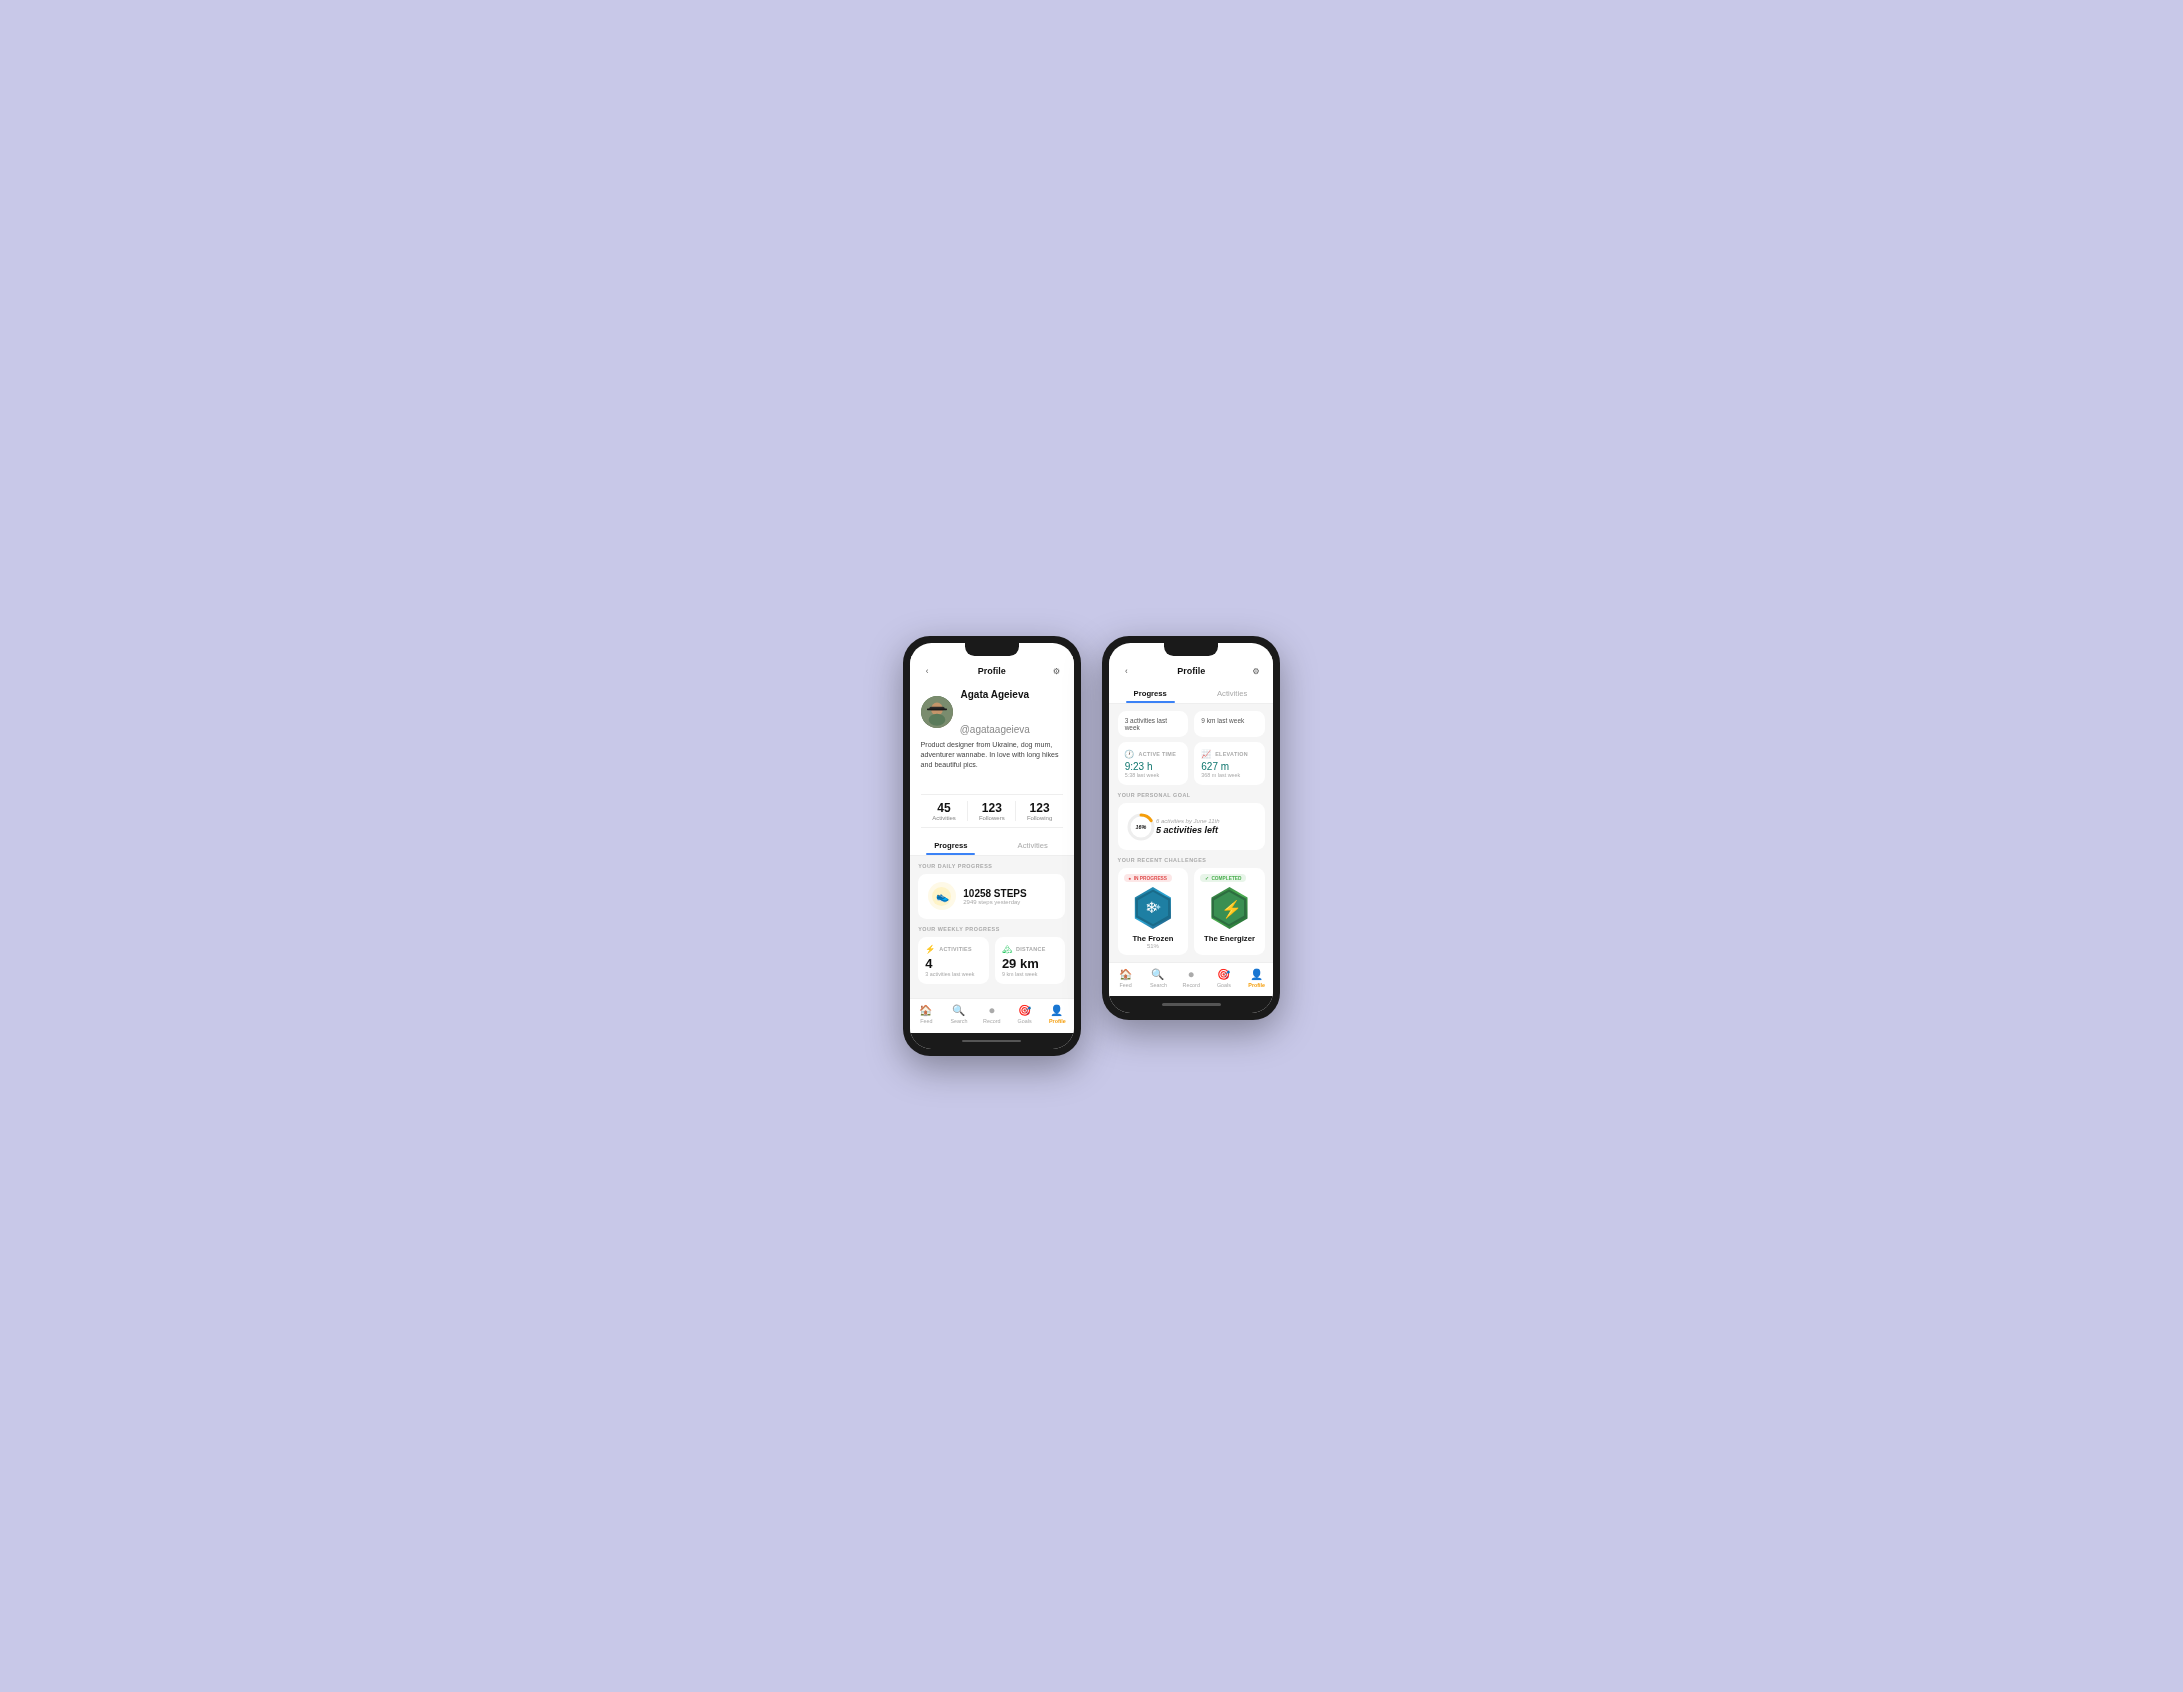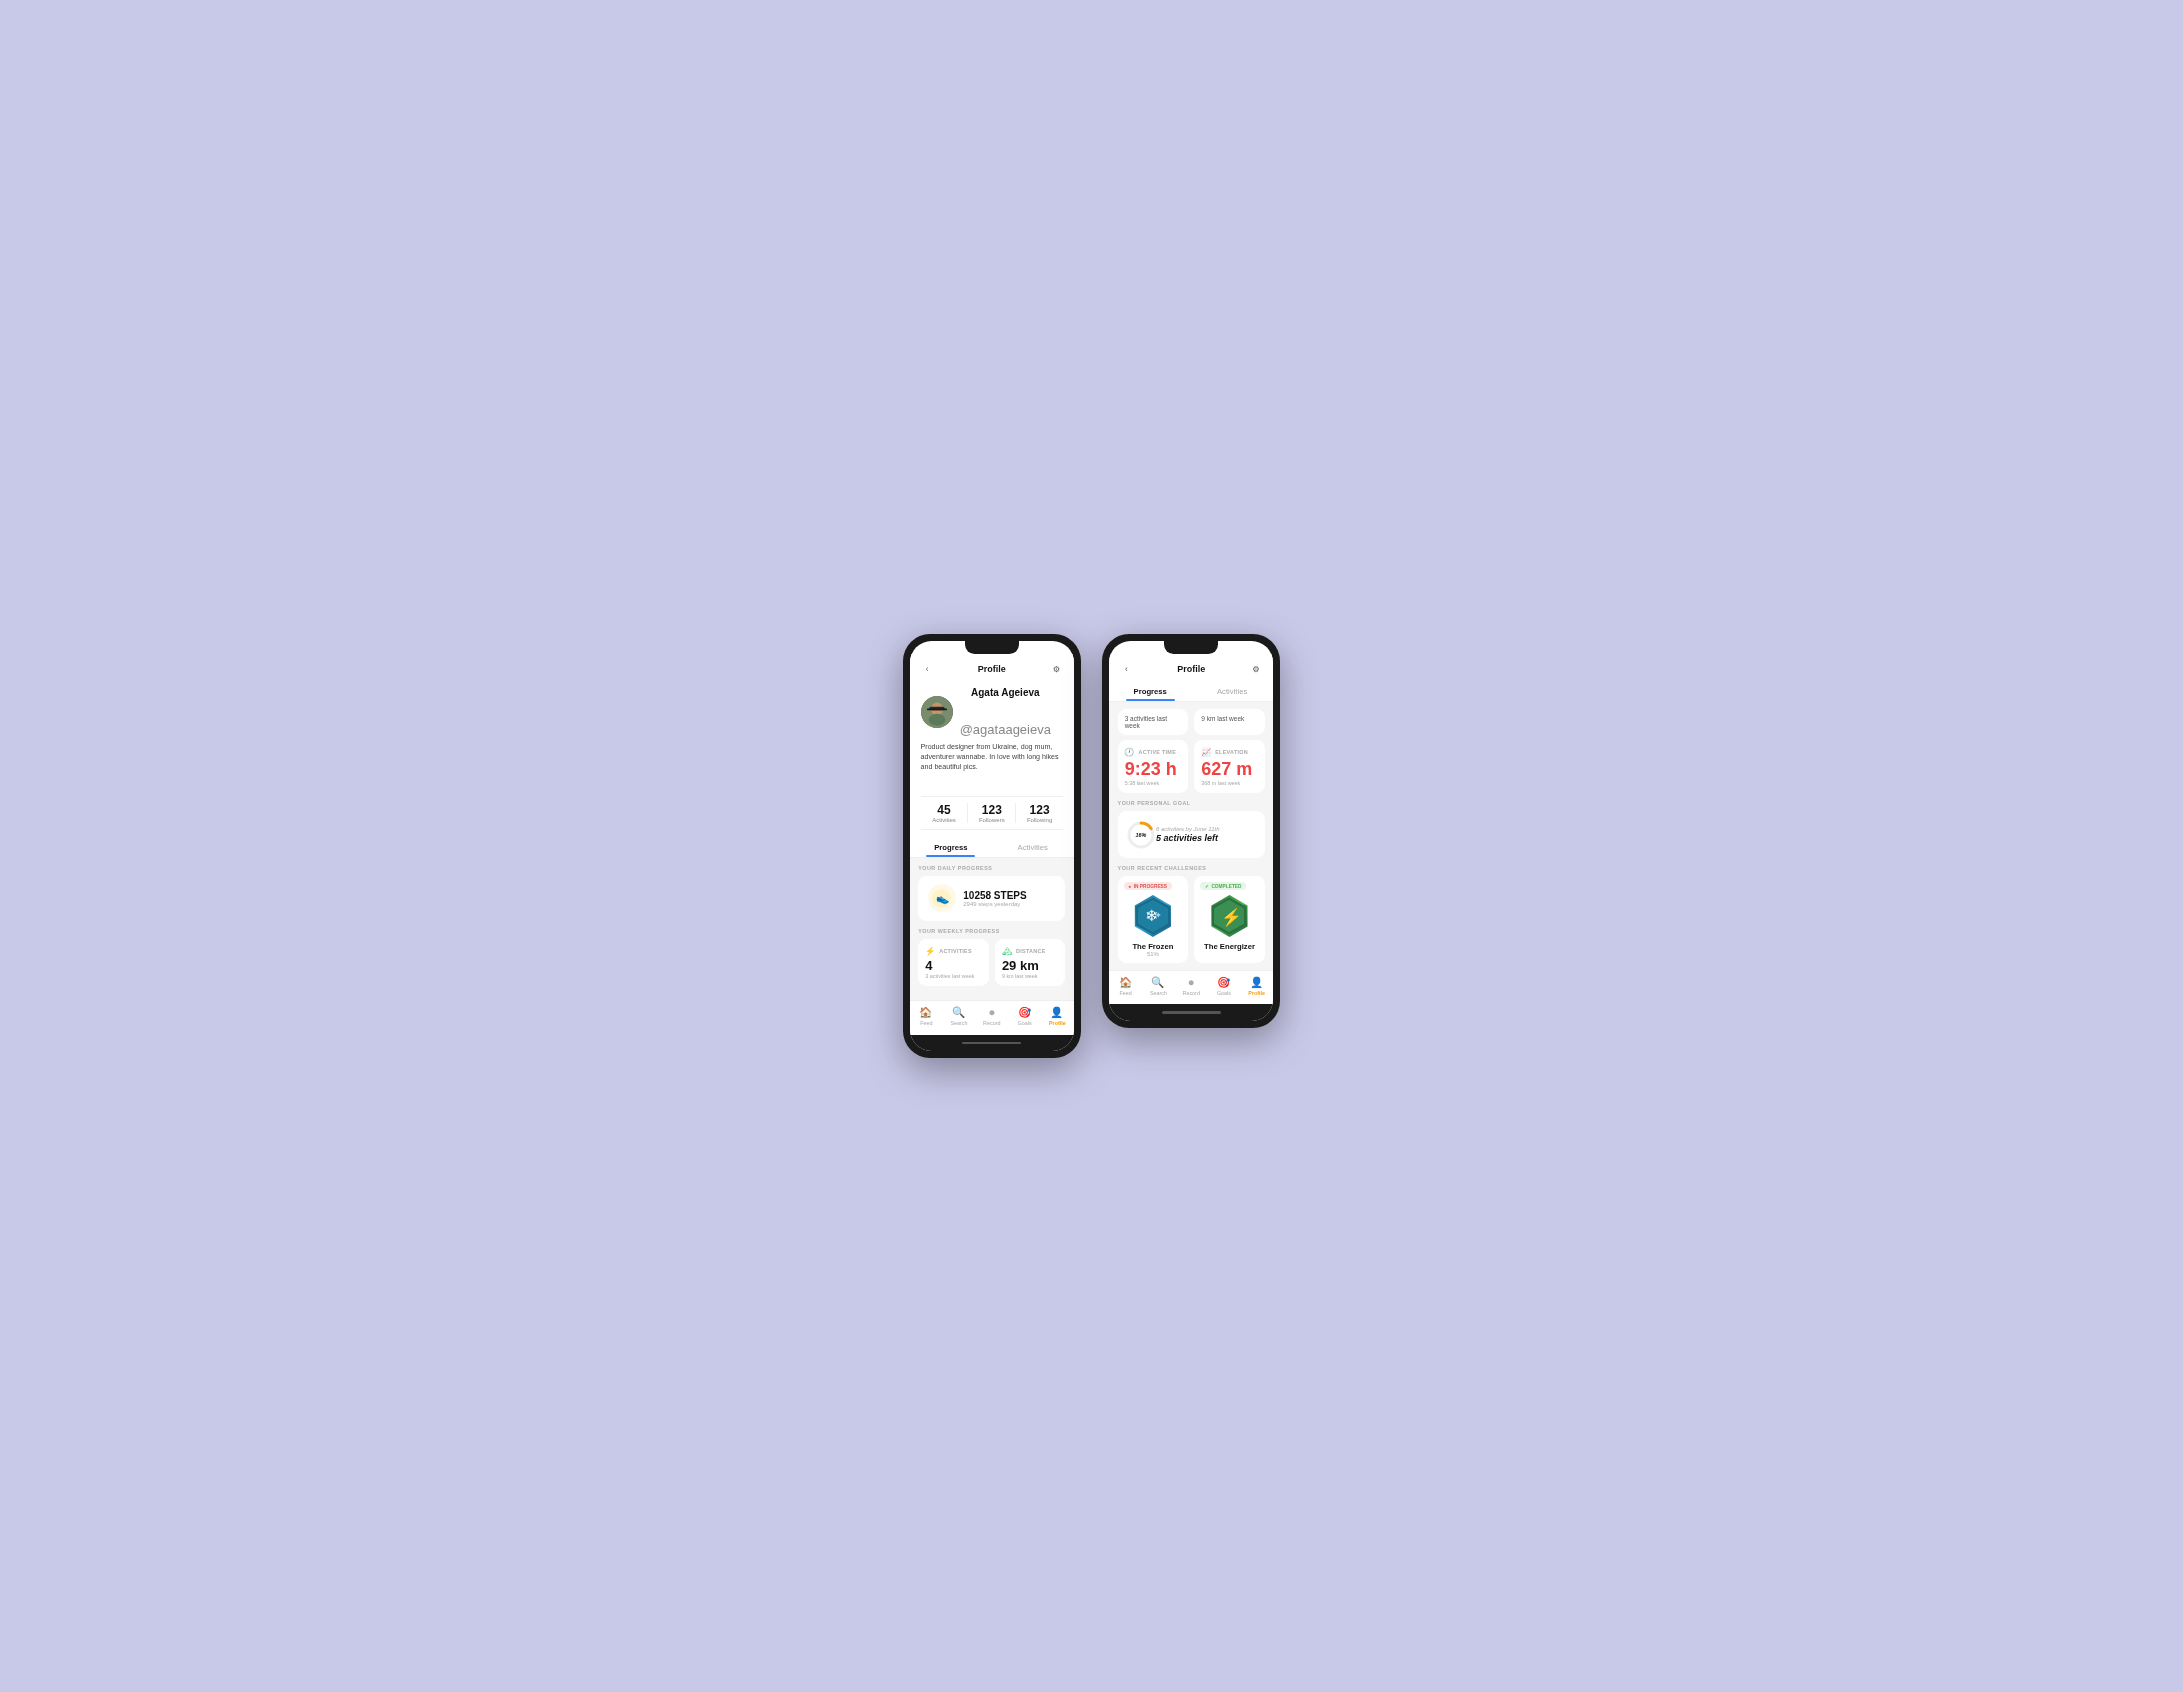--- a/index.html
+++ b/index.html
@@ -95,21 +95,21 @@
       font-size: 13px;
       flex-shrink: 0;
     }
     .profile-name-block {}
     .profile-name {
       font-size: 10px;
       font-weight: 700;
       color: #111;
     }
     .profile-handle {
-      font-size: 13px;
+      font-size: 10px;
       color: #888;
       margin-top: 24px;
     }
     .profile-bio {
       font-size: 7.1px;
       color: #444;
       line-height: 1.4;
       margin-bottom: 23px;
     }
     .stats-row {
@@ -300,23 +300,23 @@
       margin-bottom: 2.4px;
     }
     .metric-label {
       font-size: 5.4px;
       font-weight: 700;
       color: #aaa;
       letter-spacing: 0.3px;
       text-transform: uppercase;
     }
     .metric-value {
-      font-size: 18px;
-      font-weight: 700;
-      color: #ef4444;
+      font-size: 10px;
+      font-weight: 400;
+      color: #0f766e;
     }
     .metric-sub {
       font-size: 5.4px;
       color: #aaa;
     }
     
     .goal-card {
       background: #fff;
       border-radius: 8.3px;
       padding: 8.3px;

